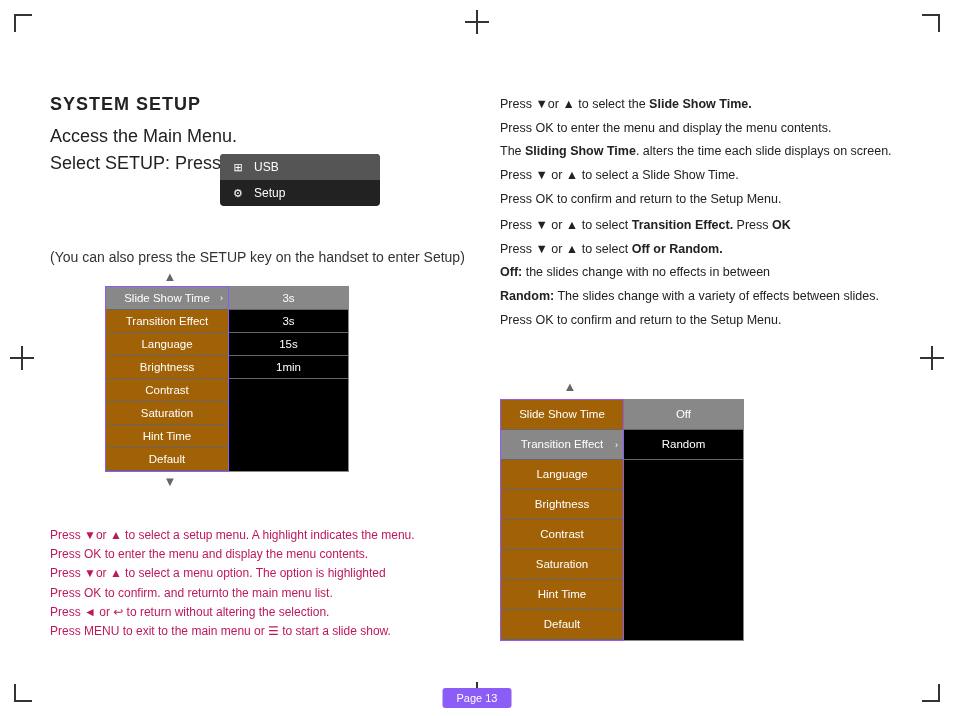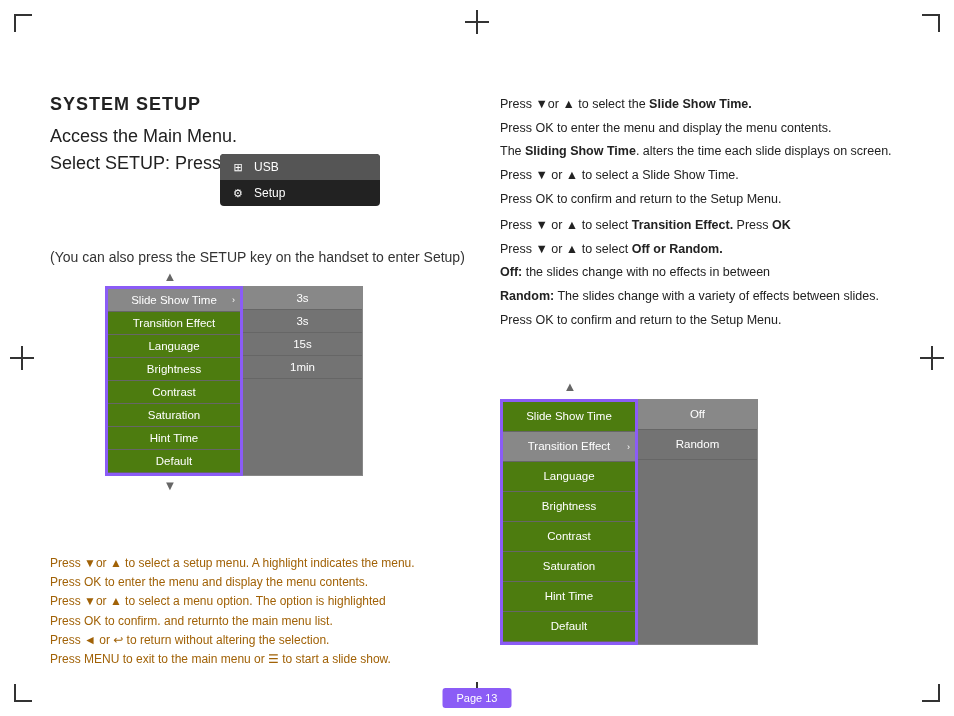--- a/index.html
+++ b/index.html
@@ -153,23 +153,23 @@
       width: 16px;
       height: 16px;
       margin-right: 8px;
       display: inline-flex;
       align-items: center;
       justify-content: center;
       font-size: 11px;
     }
 
     .menu-left {
-      background: #4d7c0f;
-      width: 138px;
-      border: 3px solid #8b5cf6;
+      background: #a16207;
+      width: 124px;
+      border: 1px solid #8b5cf6;
     }
     .menu-item {
       padding: 5px 8px;
       font-size: 11.5px;
       color: #fff;
       border-bottom: 1px solid #666;
       text-align: center;
       position: relative;
     }
     .menu-item.active {
@@ -177,45 +177,45 @@
     }
     .menu-item .arrow {
       position: absolute;
       right: 5px;
       top: 50%;
       transform: translateY(-50%);
       font-size: 9px;
     }
 
     .menu-right {
-      background: #737373;
+      background: #000000;
       width: 120px;
       border: 1px solid #888;
       border-left: none;
     }
     .menu-right-item {
       padding: 5px 8px;
       font-size: 11.5px;
       color: #fff;
       border-bottom: 1px solid #666;
       text-align: center;
     }
     .menu-right-item.selected {
       background: #888;
     }
 
     
     .instruction-text {
       position: absolute;
-      top: 460px;
+      top: 432px;
       left: 0;
       width: 420px;
       font-size: 12px;
       line-height: 1.6;
-      color: #a16207;
+      color: #be185d;
     }
 
     
     .right-col {
       position: absolute;
       left: 450px;
       top: 0;
       width: 460px;
       font-size: 12.5px;
       line-height: 1.65;

